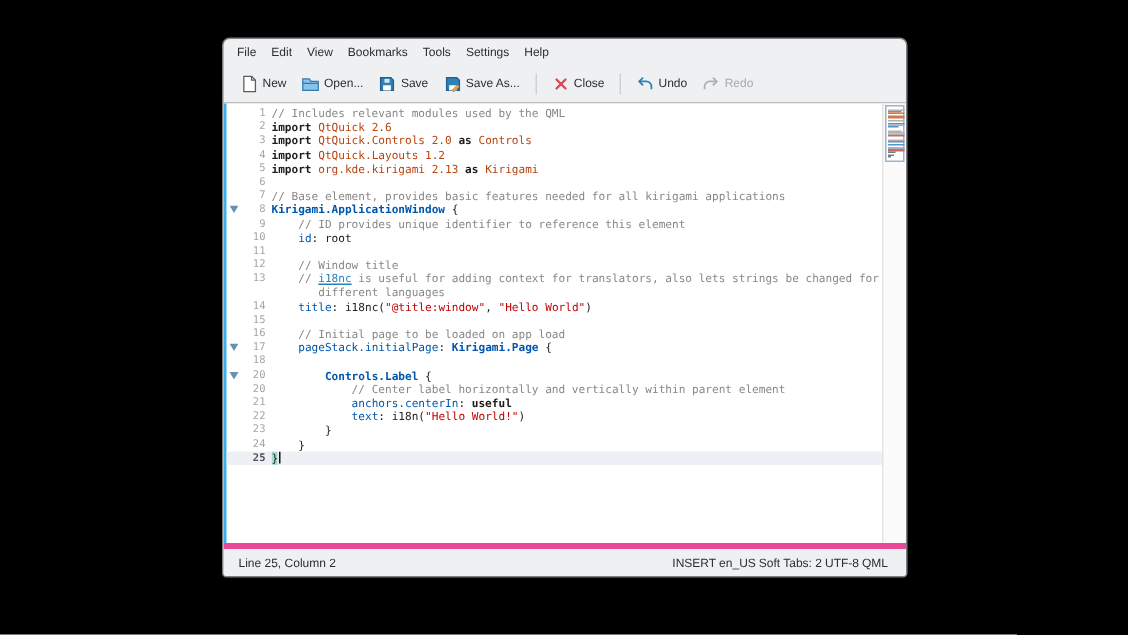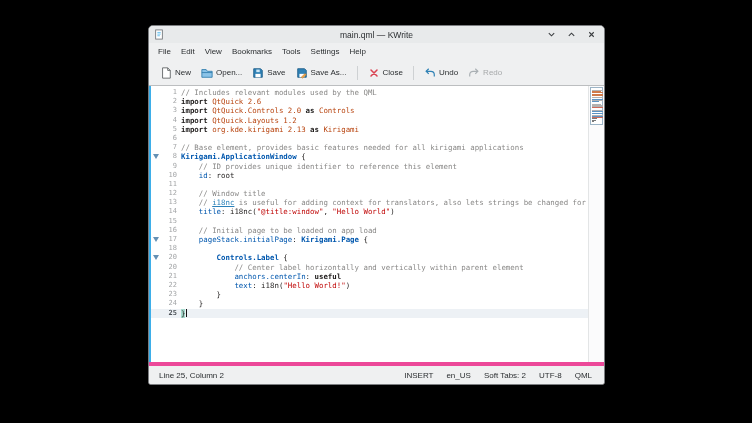--- a/index.html
+++ b/index.html
@@ -42,54 +42,28 @@
   .row-text{flex:1 1 auto;white-space:pre;overflow:hidden;}
   .caret{display:inline-block;width:1px;height:8px;background:#111;vertical-align:-1px;margin-left:1px;}
   
   .scrollbar{flex:0 0 15px;background:#fbfbfc;border-left:1px solid #e3e5e6;position:relative;}
   .minimap{position:absolute;top:1px;left:1px;right:1px;height:38px;border:1px solid #9cb4c6;background:#fff;
            padding:2px 1px;box-sizing:border-box;display:flex;flex-direction:column;justify-content:space-between;}
   .mbar{height:1px;flex:0 0 1px;}
   
   .statusbar{height:18px;flex:0 0 auto;display:flex;align-items:center;background:#eff0f1;
              border-top:4px solid #ec4899;font-size:8px;color:#2b2e31;padding:0 12px 0 10px;}
-  .sb-right{margin-left:auto;display:flex;gap:13px;}
+  .sb-right{margin-left:auto;display:flex;gap:2px;}
   .sb-item{cursor:default;}
 </style>
 </head>
 <body>
 
 <div class="window">
 
-  <div class="titlebar">
-    <span class="app-icon">
-      <svg width="10" height="11" viewBox="0 0 12 13">
-          <rect x="2" y="1" width="8" height="11" fill="#fff" stroke="#6d7074" stroke-width="1"></rect>
-          <path d="M4 4h4M4 6h4M4 8h3" stroke="#3daee9" stroke-width="0.9" fill="none"></path>
-        </svg>
-    </span>
-    <span class="win-title">main.qml — KWrite</span>
-    <span class="win-controls">
-      <span class="winbtn">
-          <svg width="9" height="9" viewBox="0 0 10 10">
-            <path d="M2 3.5l3 3 3-3" fill="none" stroke="#3c3f42" stroke-width="1.2"></path>
-          </svg>
-        </span>
-      <span class="winbtn">
-          <svg width="9" height="9" viewBox="0 0 10 10">
-            <path d="M2 6.5l3-3 3 3" fill="none" stroke="#3c3f42" stroke-width="1.2"></path>
-          </svg>
-        </span>
-      <span class="winbtn">
-          <svg width="9" height="9" viewBox="0 0 10 10">
-            <path d="M2.5 2.5l5 5M7.5 2.5l-5 5" fill="none" stroke="#3c3f42" stroke-width="1.2"></path>
-          </svg>
-        </span>
-    </span>
-  </div>
 
   <div class="menubar">
       <span class="menu-item">File</span>
       <span class="menu-item">Edit</span>
       <span class="menu-item">View</span>
       <span class="menu-item">Bookmarks</span>
       <span class="menu-item">Tools</span>
       <span class="menu-item">Settings</span>
       <span class="menu-item">Help</span>
     </div>
@@ -229,20 +203,25 @@
           <span class="g-num">12</span>
           <span class="row-text"><span style="color: rgb(31, 28, 27);">    </span><span style="color: rgb(137, 136, 135);">// Window title</span></span>
         </div>
         <div class="row">
           <span class="g-icon"></span>
           <span class="g-num">13</span>
           <span class="row-text"><span style="color: rgb(31, 28, 27);">    </span><span style="color: rgb(137, 136, 135);">// </span><span style="color: rgb(41, 128, 185); text-decoration: underline;">i18nc</span><span style="color: rgb(137, 136, 135);"> is useful for adding context for translators, also lets strings be changed for</span></span>
         </div>
         <div class="row">
           <span class="g-icon"></span>
+          <span class="g-num"></span>
+          <span class="row-text"><span style="color: rgb(31, 28, 27);">       </span><span style="color: rgb(137, 136, 135);">different languages</span></span>
+        </div>
+        <div class="row">
+          <span class="g-icon"></span>
           <span class="g-num">14</span>
           <span class="row-text"><span style="color: rgb(31, 28, 27);">    </span><span style="color: rgb(0, 87, 174);">title</span><span style="color: rgb(31, 28, 27);">: i18nc(</span><span style="color: rgb(191, 3, 3);">"@title:window"</span><span style="color: rgb(31, 28, 27);">, </span><span style="color: rgb(191, 3, 3);">"Hello World"</span><span style="color: rgb(31, 28, 27);">)</span></span>
         </div>
         <div class="row">
           <span class="g-icon"></span>
           <span class="g-num">15</span>
           <span class="row-text"></span>
         </div>
         <div class="row">
           <span class="g-icon"></span>

